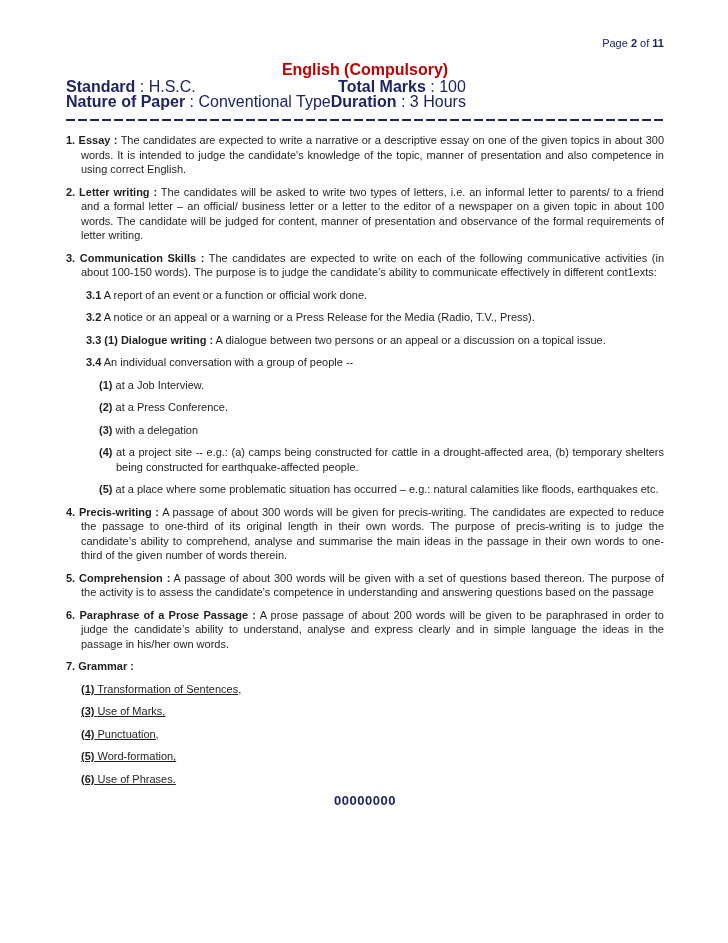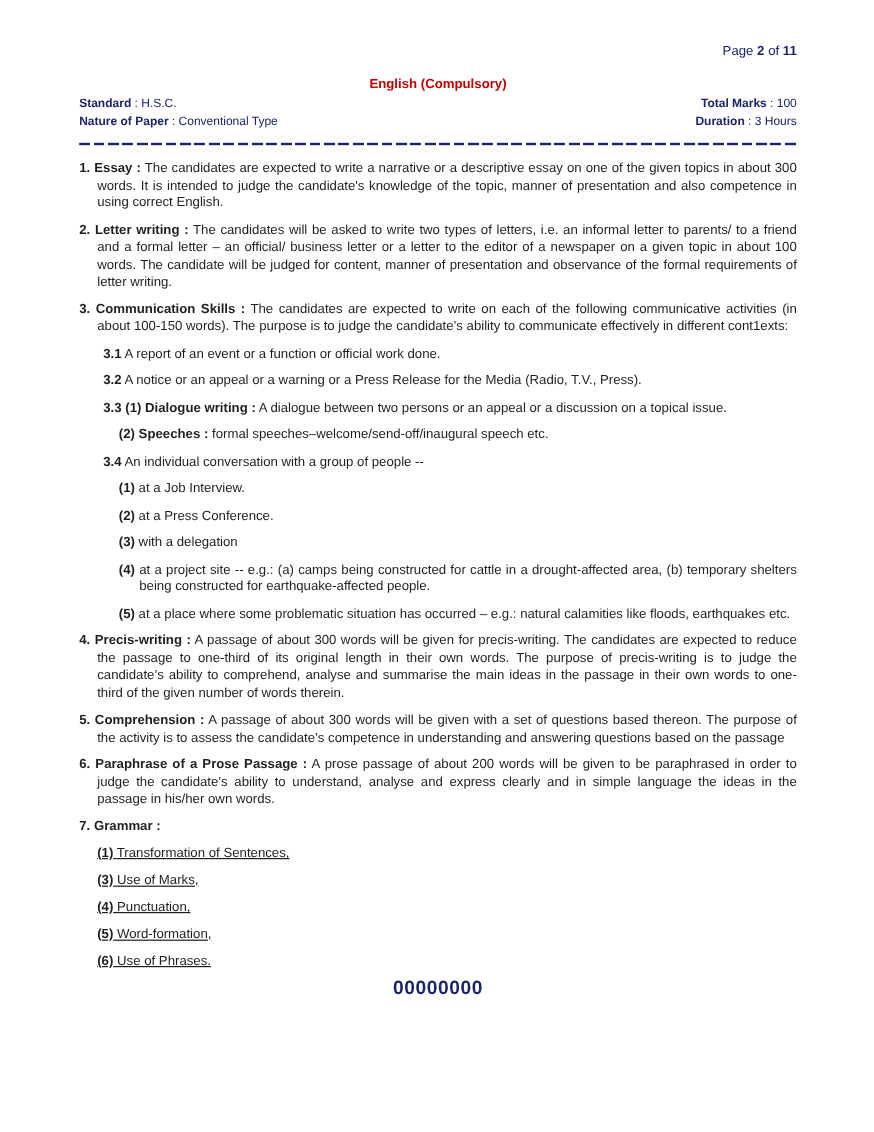--- a/index.html
+++ b/index.html
@@ -5,35 +5,35 @@
   html,body { margin:0; padding:0; background:#ffffff; }
   .page {
     width:728px; height:943px; box-sizing:border-box;
     background:#ffffff; position:relative;
     padding:36px 64px 0 66px;
     font-family:"Liberation Sans", sans-serif;
     color:#1f1f1f; font-size:11px; line-height:14.5px;
   }
   .page-indicator { text-align:right; color:#1b2567; font-size:11px; margin-bottom:12px; }
   .page-indicator b { font-weight:bold; }
-  .doc-title { text-align:center; color:#c00000; font-weight:bold; font-size:11px; margin:0 0 3px 0; }
-  .header-grid { display:flex; justify-content:space-between; color:#1b2567; font-size:10px; line-height:14.5px; }
+  .doc-title { text-align:center; color:#c00000; font-weight:bold; font-size:16px; margin:0 0 3px 0; }
+  .header-grid { display:flex; justify-content:flex-start; color:#1b2567; font-size:16px; line-height:14.5px; }
   .header-left { text-align:left; }
   .header-right { text-align:right; }
   .hl { font-weight:bold; }
   .divider {
     margin:10px 0 12px 0; height:2px;
     background:repeating-linear-gradient(90deg,#1b2567 0 9px, transparent 9px 12px);
   }
   .item  { text-align:justify; margin:0 0 8px 0; padding-left:15px; text-indent:-15px; }
   .sub   { text-align:justify; margin:0 0 8px 20px; padding-left:15px; text-indent:-15px; }
   .part  { text-align:justify; margin:0 0 8px 33px; padding-left:17px; text-indent:-17px; }
   .gpart { text-align:left;    margin:0 0 8px 15px; padding-left:18px; text-indent:-18px;text-decoration:underline; }
   .bnum, .blbl { font-weight:bold; }
-  .footer-mark { text-align:center; color:#1b2567; font-weight:bold; font-size:16px; margin-top:4px; letter-spacing:0.5px; }
+  .footer-mark { text-align:center; color:#1b2567; font-weight:bold; font-size:13px; margin-top:4px; letter-spacing:0.5px; }
 </style>
 </head>
 <body>
 
 <div class="page">
 
   <div class="page-indicator">
     <span>Page</span>
     <b>2</b>
     <span>of</span>
@@ -95,25 +95,20 @@
     <span>A notice or an appeal or a warning or a Press Release for the Media (Radio, T.V., Press).</span>
   </div>
 
   <div class="sub">
     <b class="bnum">3.3</b>
     <b class="bnum">(1)</b>
     <b class="blbl">Dialogue writing :</b>
     <span>A dialogue between two persons or an appeal or a discussion on a topical issue.</span>
   </div>
 
-  <div class="part">
-    <b class="bnum">(2)</b>
-    <b class="blbl">Speeches :</b>
-    <span>formal speeches–welcome/send-off/inaugural speech etc.</span>
-  </div>
 
   <div class="sub">
     <b class="bnum">3.4</b>
     <span>An individual conversation with a group of people --</span>
   </div>
 
   <div class="part">
     <b class="bnum">(1)</b>
     <span>at a Job Interview.</span>
   </div>

